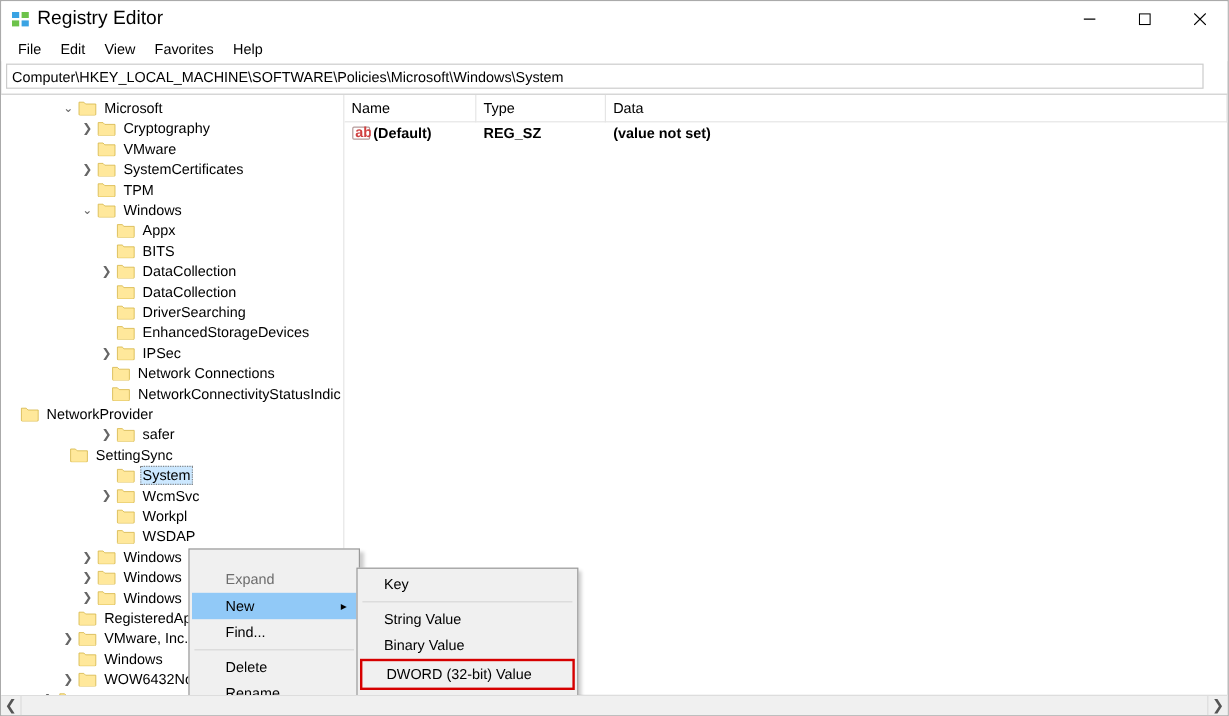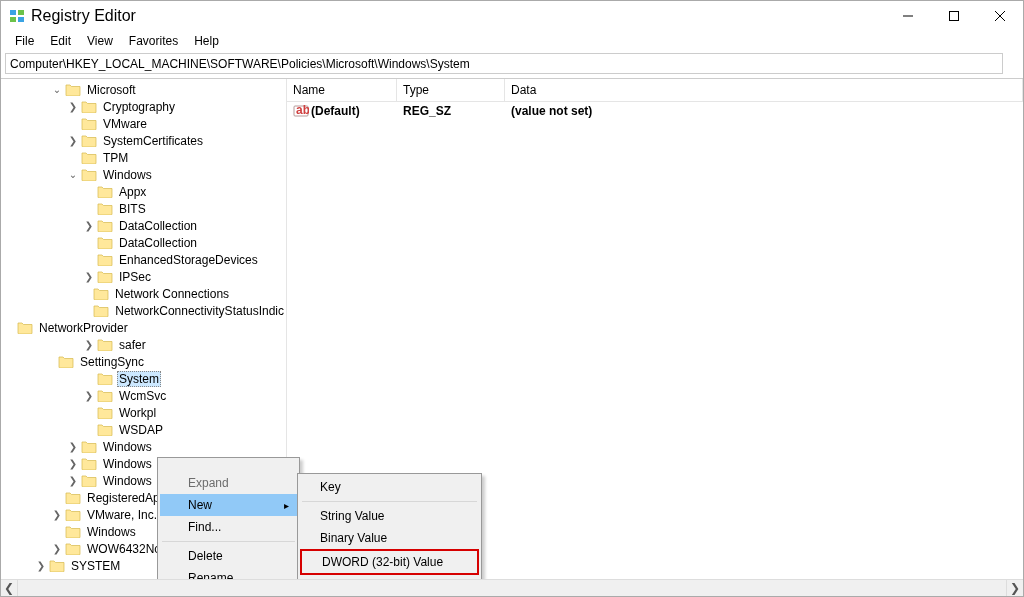--- a/index.html
+++ b/index.html
@@ -189,20 +189,29 @@
           <span class="tree-label">DataCollection</span>
         </div>
         <div class="tree-row" style="padding-left: 80px;">
           <span class="twisty none">❯</span>
           <span class="folder-icon">
             <svg viewBox="0 0 16 13">
               <path d="M1 2 h4 l1.5 1.5 H15 v8.5 a1 1 0 0 1 -1 1 H2 a1 1 0 0 1 -1 -1 Z" fill="#ffe89b" stroke="#d6b74b" stroke-width="0.7"></path>
             </svg>
           </span>
           <span class="tree-label">DataCollection</span>
+        </div>
+        <div class="tree-row" style="padding-left: 80px;">
+          <span class="twisty none">❯</span>
+          <span class="folder-icon">
+            <svg viewBox="0 0 16 13">
+              <path d="M1 2 h4 l1.5 1.5 H15 v8.5 a1 1 0 0 1 -1 1 H2 a1 1 0 0 1 -1 -1 Z" fill="#ffe89b" stroke="#d6b74b" stroke-width="0.7"></path>
+            </svg>
+          </span>
+          <span class="tree-label">DriverSearching</span>
         </div>
         <div class="tree-row" style="padding-left: 80px;">
           <span class="twisty none">❯</span>
           <span class="folder-icon">
             <svg viewBox="0 0 16 13">
               <path d="M1 2 h4 l1.5 1.5 H15 v8.5 a1 1 0 0 1 -1 1 H2 a1 1 0 0 1 -1 -1 Z" fill="#ffe89b" stroke="#d6b74b" stroke-width="0.7"></path>
             </svg>
           </span>
           <span class="tree-label">EnhancedStorageDevices</span>
         </div>

